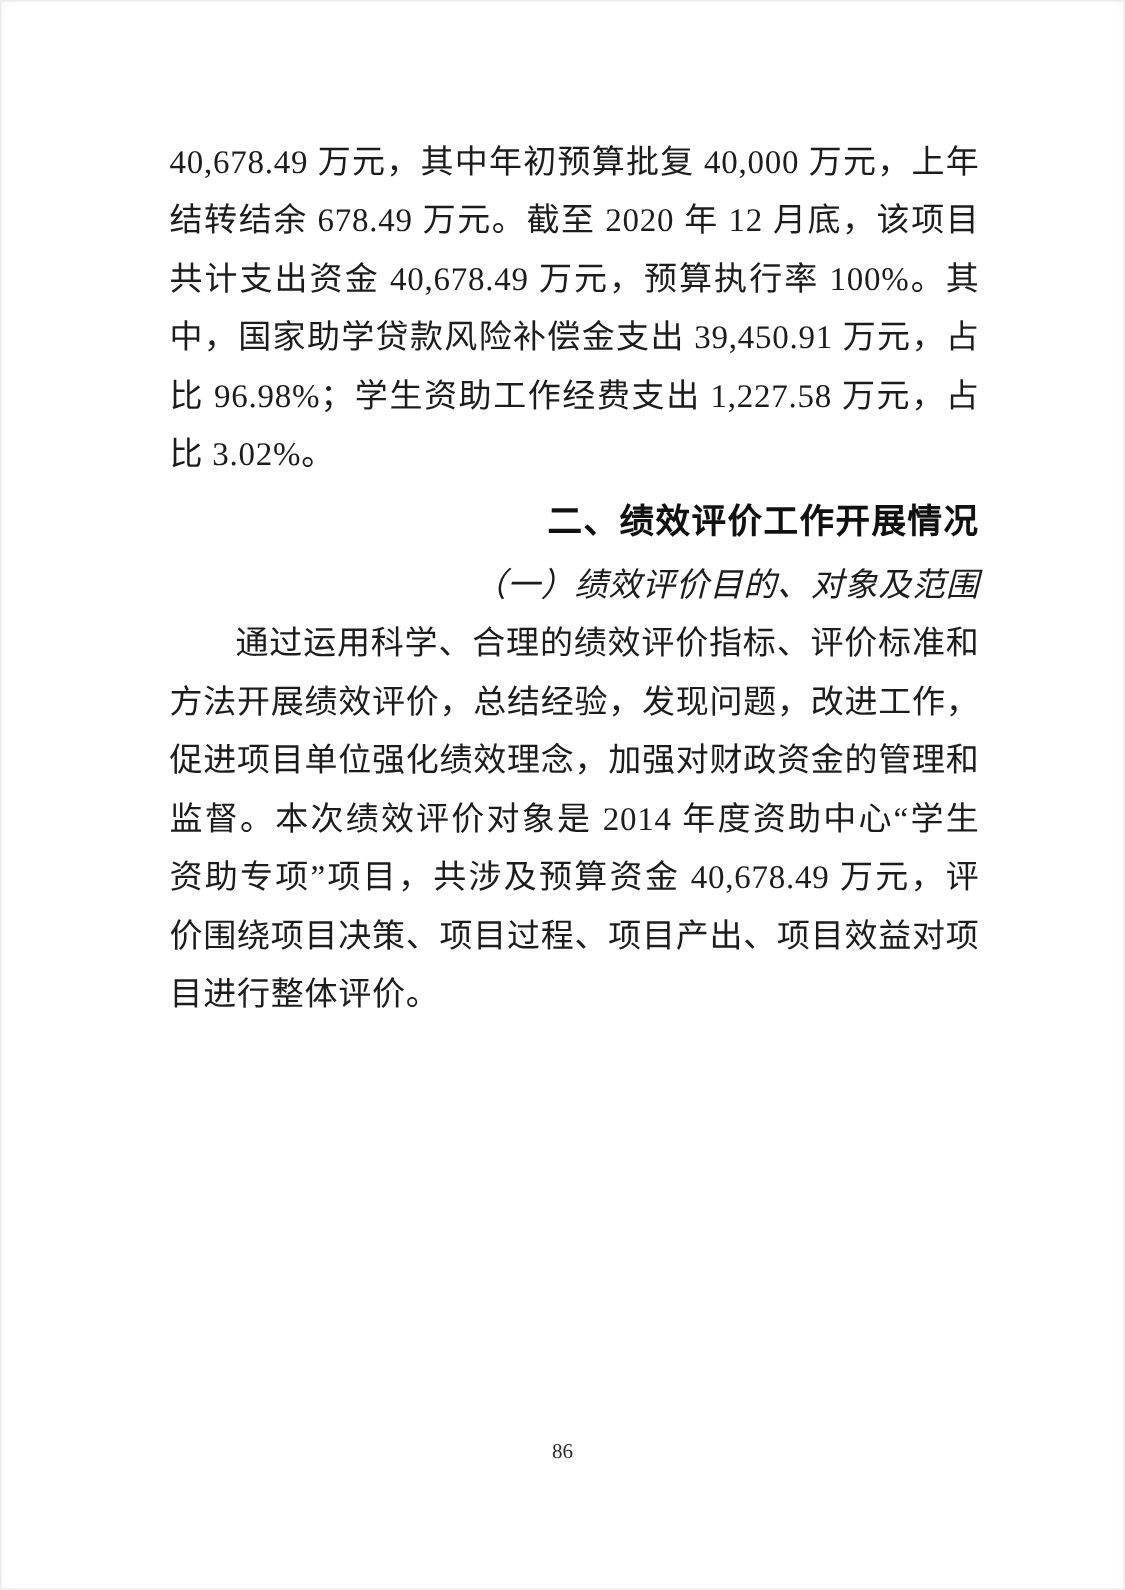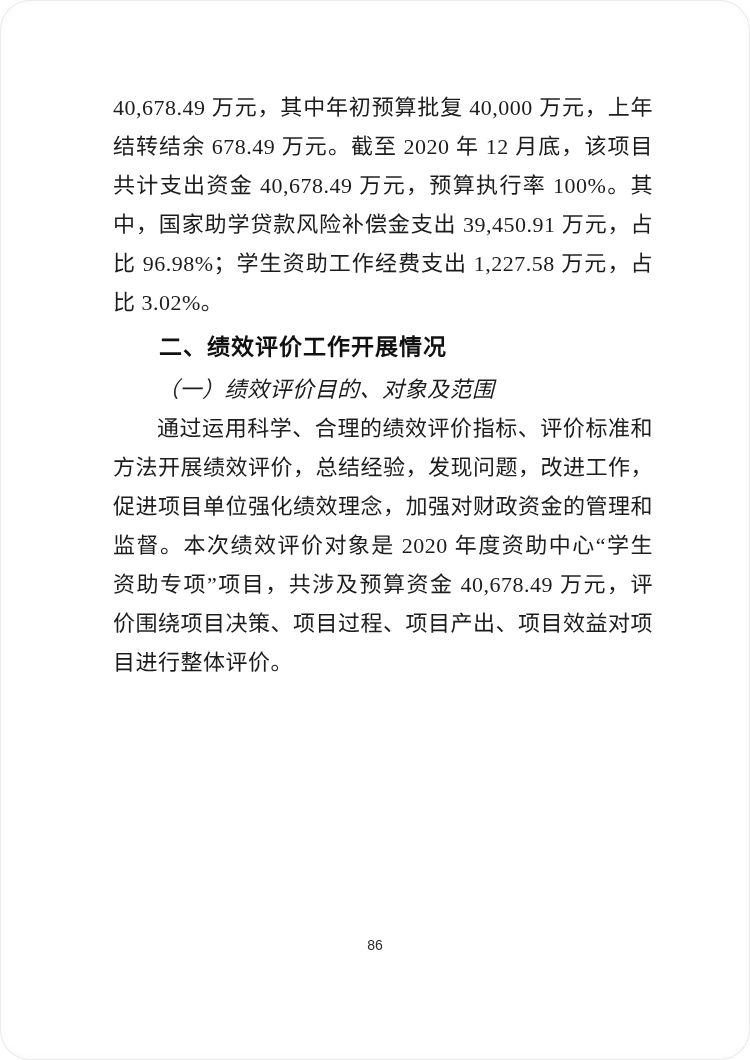--- a/index.html
+++ b/index.html
@@ -9,21 +9,20 @@
   }
   .page {
     position: relative;
     width: 750px;
     height: 1060px;
     margin: 0 auto;
     background: #ffffff;
     box-shadow: inset 0 0 0 1px #ebebeb, inset 0 0 8px rgba(0,0,0,0.04);
     overflow: hidden;
     box-sizing: border-box;
-    border-radius: 30px;
   }
   .content {
     position: absolute;
     left: 113px;
     right: 97px;
     top: 88px;
   }
   .para {
     margin: 0;
     font-family: "Liberation Serif", "DejaVu Serif", serif;
@@ -39,39 +38,39 @@
   }
   .heading {
     margin: 6px 0 0 0;
     font-family: "Liberation Sans", "DejaVu Sans", sans-serif;
     font-weight: bold;
     font-style: normal;
     font-size: 23px;
     line-height: 39px;
     color: #111111;
     text-indent: 2em;
-    text-align: left;
+    text-align: right;
     letter-spacing: 1px;
   }
-  .subhead { margin-top: 3px; text-align: left; }
+  .subhead { margin-top: 3px; text-align: right; }
   .page-number {
     position: absolute;
-    top: 937px;
+    top: 961px;
     left: 0;
     right: 0;
     text-align: center;
-    font-family: Liberation Sans, sans-serif;
+    font-family: Liberation Serif, serif;
     font-size: 14px;
     color: #2b2b2b;
   }
 </style>
 </head>
 <body>
 
 <div class="page">
   <div class="content">
     <p class="para">40,678.49 万元，其中年初预算批复 40,000 万元，上年结转结余 678.49 万元。截至 2020 年 12 月底，该项目共计支出资金 40,678.49 万元，预算执行率 100%。其中，国家助学贷款风险补偿金支出 39,450.91 万元，占比 96.98%；学生资助工作经费支出 1,227.58 万元，占比 3.02%。</p>
     <p class="para heading">二、绩效评价工作开展情况</p>
     <p class="para kaiti indent subhead">（一）绩效评价目的、对象及范围</p>
-    <p class="para indent">通过运用科学、合理的绩效评价指标、评价标准和方法开展绩效评价，总结经验，发现问题，改进工作，促进项目单位强化绩效理念，加强对财政资金的管理和监督。本次绩效评价对象是 2020 年度资助中心“学生资助专项”项目，共涉及预算资金 40,678.49 万元，评价围绕项目决策、项目过程、项目产出、项目效益对项目进行整体评价。</p>
+    <p class="para indent">通过运用科学、合理的绩效评价指标、评价标准和方法开展绩效评价，总结经验，发现问题，改进工作，促进项目单位强化绩效理念，加强对财政资金的管理和监督。本次绩效评价对象是 2014 年度资助中心“学生资助专项”项目，共涉及预算资金 40,678.49 万元，评价围绕项目决策、项目过程、项目产出、项目效益对项目进行整体评价。</p>
   </div>
   <div class="page-number">86</div>
 </div>
 
 </body></html>

